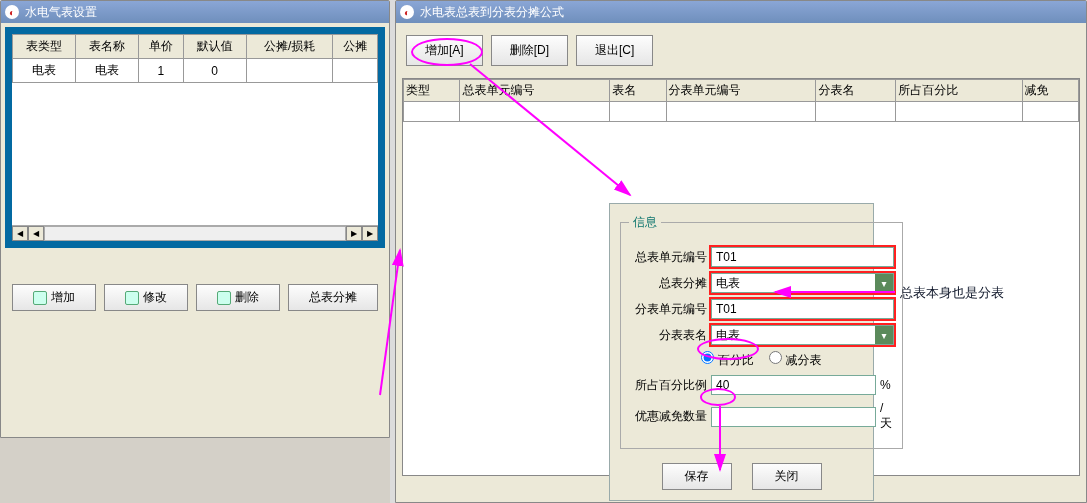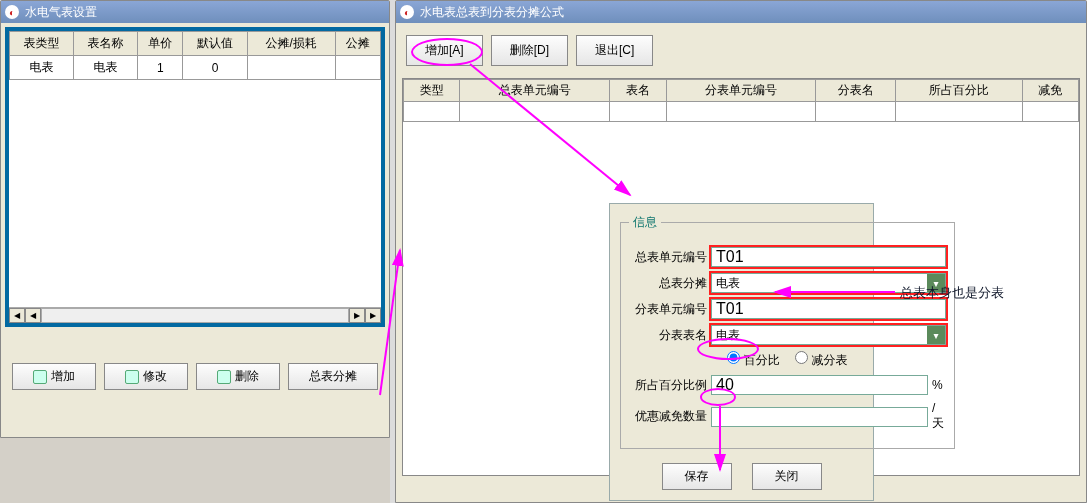--- a/index.html
+++ b/index.html
@@ -35,22 +35,22 @@
     margin-right: 6px;
     color: #c22;
     font-size: 10px;
     font-weight: bold;
   }
   
   .win-left { left: 0; top: 0; width: 390px; height: 438px; }
   .left-body { padding: 4px; background: #ece9d8; position: relative; height: calc(100% - 22px);}
   .inner-panel {
     background: #fff;
-    border: 4px solid #0369a1;
-    height: 300px;
+    border: 7px solid #0369a1;
+    height: 221px;
     overflow: hidden;
     position: relative;
   }
   .grid1 {
     border-collapse: collapse;
     width: 100%;
     font-size: 12px;
   }
   .grid1 th, .grid1 td {
     border: 1px solid #999;
@@ -115,21 +115,21 @@
     position: relative;
   }
   .grid2 {
     border-collapse: collapse;
     width: 100%;
     font-size: 12px;
   }
   .grid2 th, .grid2 td {
     border: 1px solid #999;
     padding: 2px 2px;
-    text-align: center;
+    text-align: left;
     height: 20px;
     background: #ece9d8;
     font-weight: normal;
   }
   .grid2 td { background: #fff; }
   
   .modal {
     position: absolute;
     left: 213px; top: 180px;
     width: 265px;
@@ -152,21 +152,21 @@
     width: 82px;
     text-align: right;
     padding-right: 4px;
   }
   .form-input {
     flex: 1;
     height: 20px;
     border: 1px solid #7a9;
     background: #fff;
     padding: 0 4px;
-    font-size: 16px;
+    font-size: 12px;
   }
   .combo {
     display: flex;
     flex: 1;
     border: 1px solid #7a9;
     height: 20px;
     background: #fff;
     align-items: stretch;
   }
   .combo-input {

